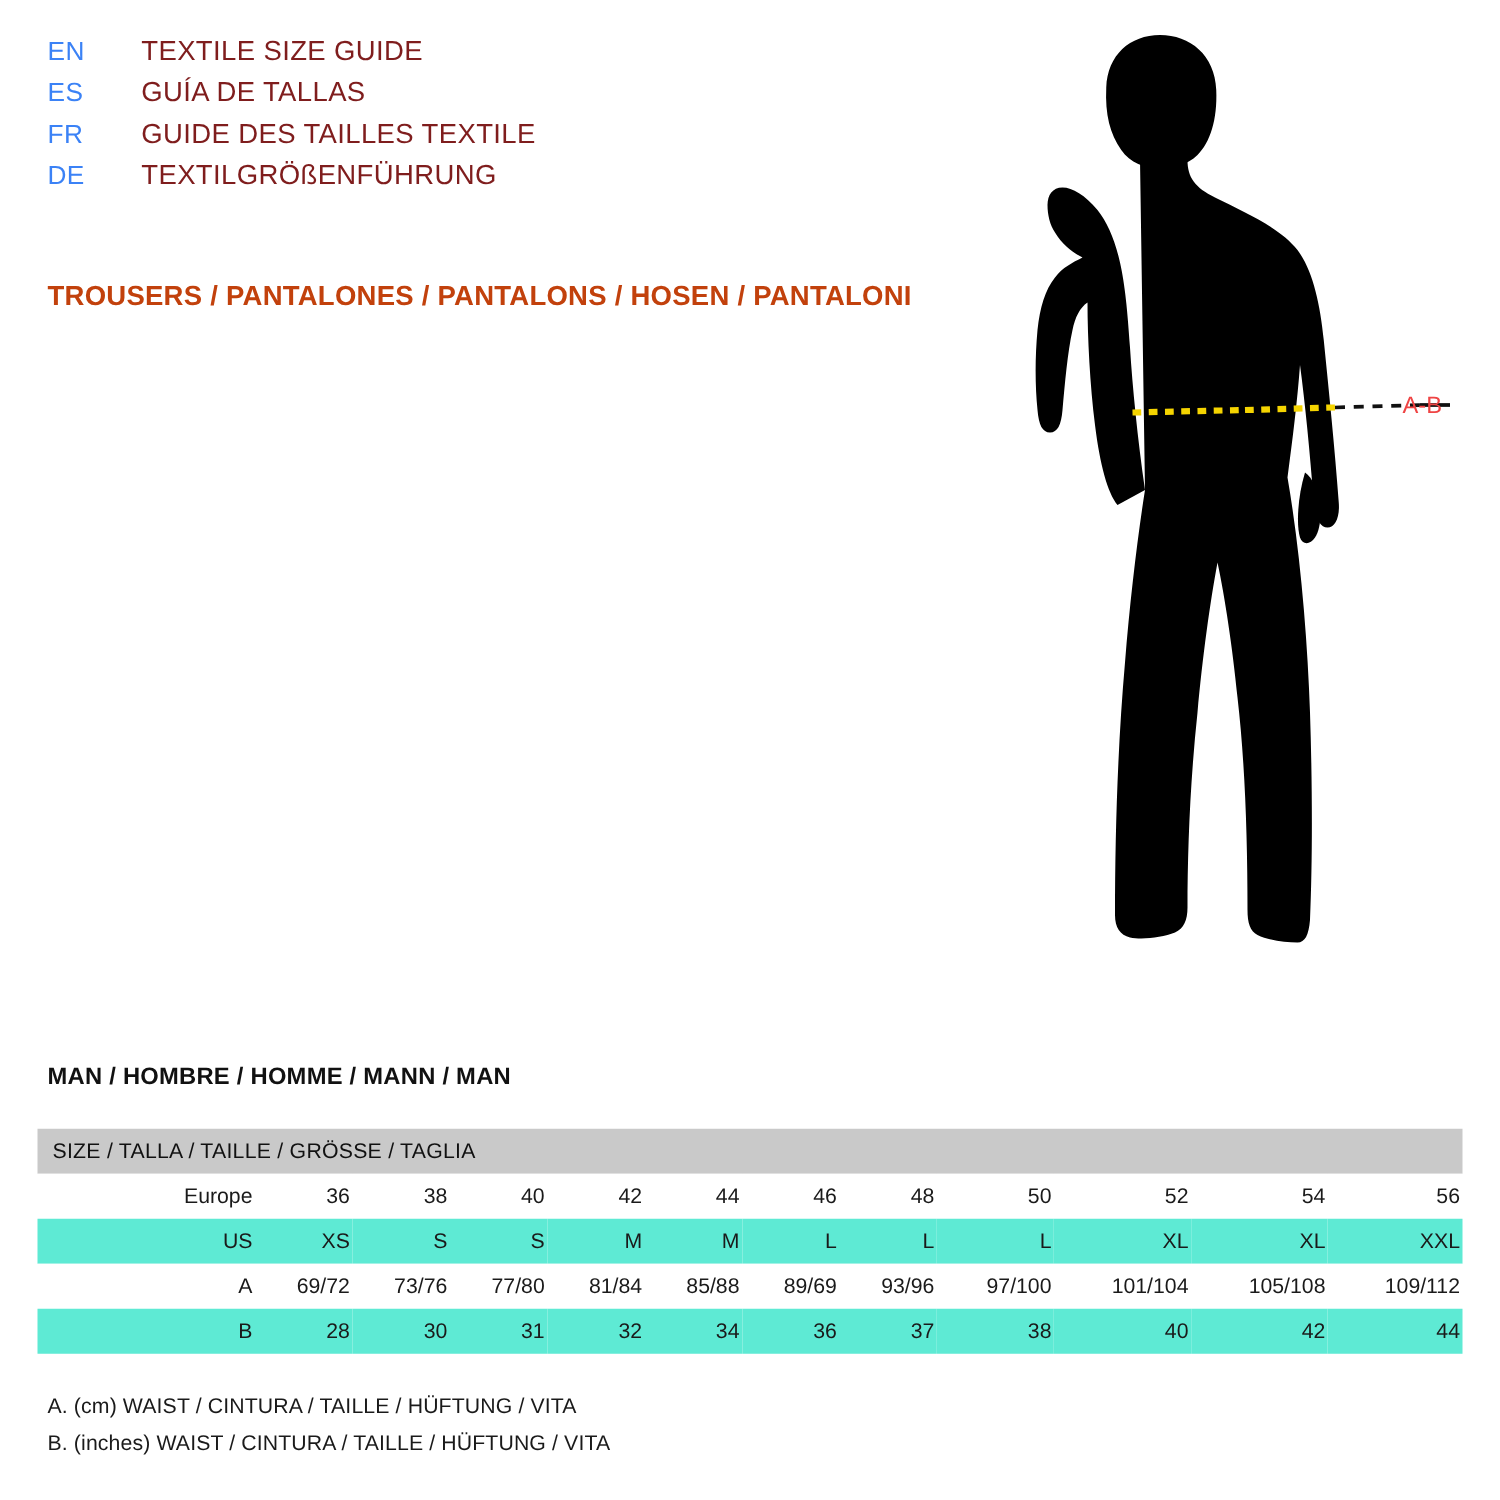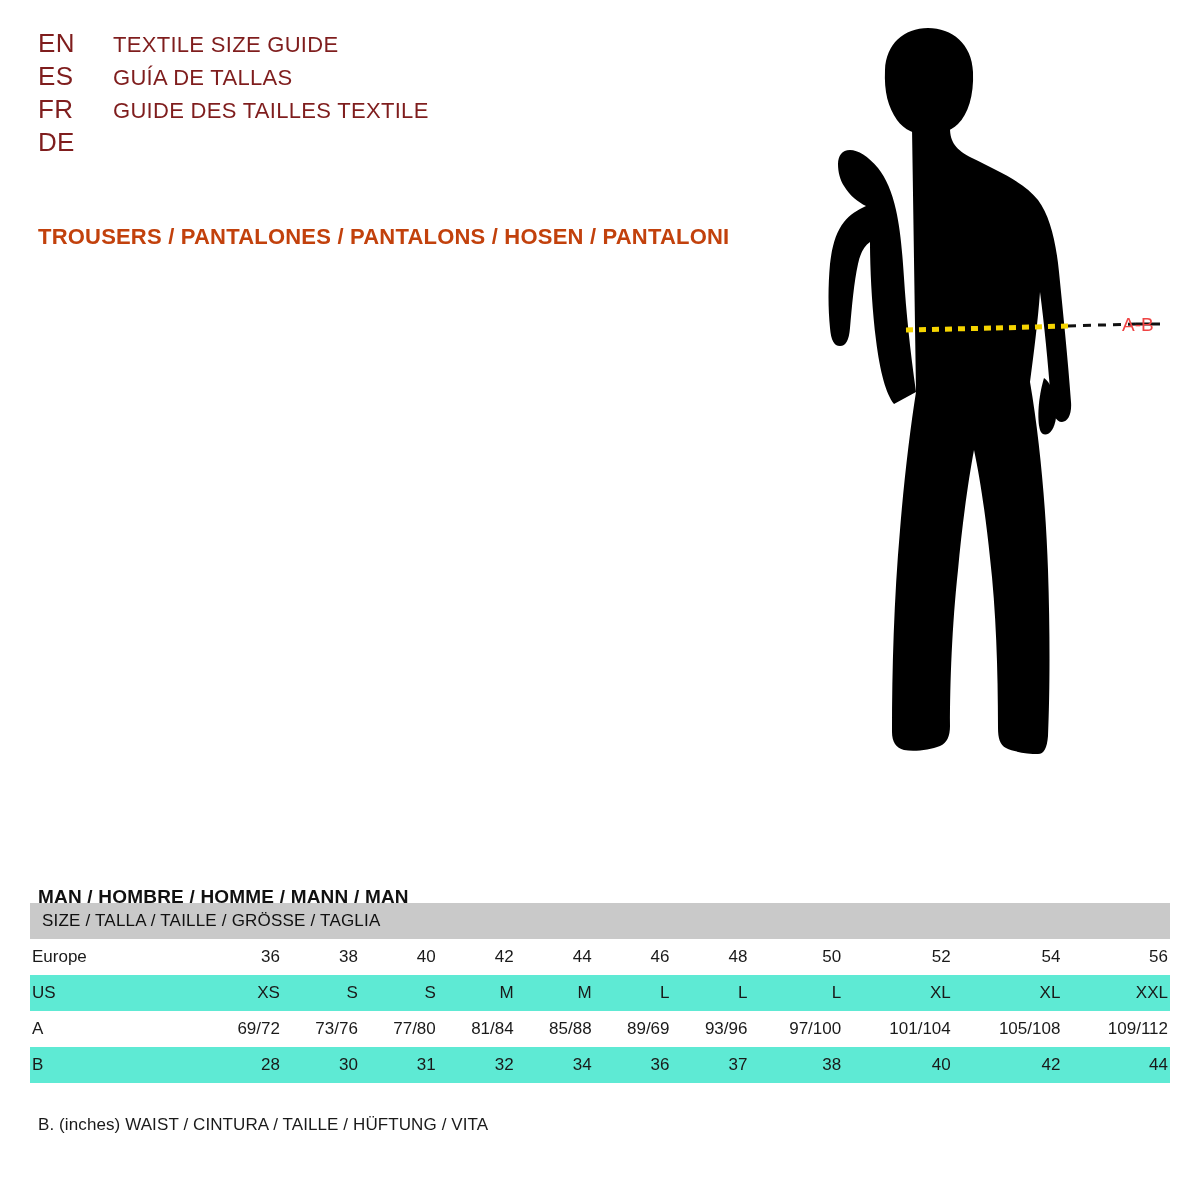--- a/index.html
+++ b/index.html
@@ -28,23 +28,23 @@
     top: 28px;
     width: 760px;
   }
   .lang-row {
     display: flex;
     align-items: baseline;
     height: 33px;
   }
   .lang-code {
     width: 75px;
-    font-size: 26px;
+    font-size: 21px;
     letter-spacing: 0.3px;
-    color: #7f1d1d;
+    color: #3b82f6;
   }
   .lang-text {
     font-size: 22px;
     letter-spacing: 0.3px;
     color: #7f1d1d;
   }
   .garment-title {
     position: absolute;
     left: 38px;
     top: 224px;
@@ -70,21 +70,21 @@
     left: 1122px;
     top: 314px;
     font-size: 19px;
     color: #ef4444;
   }
 
   
   .section-title {
     position: absolute;
     left: 38px;
-    top: 886px;
+    top: 851px;
     font-size: 19px;
     font-weight: bold;
     letter-spacing: 0.2px;
     color: #111111;
   }
   table.size-table {
     position: absolute;
     left: 30px;
     top: 903px;
     width: 1140px;
@@ -108,21 +108,21 @@
     color: #111111;
     letter-spacing: 0.2px;
   }
   tr.band-light {
     background: #5eead4;
   }
   tr.band-white {
     background: #ffffff;
   }
   td.rowlabel {
-    text-align: left;
+    text-align: right;
     padding-left: 12px;
     width: 170px;
   }
   td.val {
     text-align: right;
   }
 
   .footnotes {
     position: absolute;
     left: 38px;
@@ -148,20 +148,21 @@
     <div class="lang-row">
       <span class="lang-code">ES</span>
       <span class="lang-text">GUÍA DE TALLAS</span>
     </div>
     <div class="lang-row">
       <span class="lang-code">FR</span>
       <span class="lang-text">GUIDE DES TAILLES TEXTILE</span>
     </div>
     <div class="lang-row">
       <span class="lang-code">DE</span>
+      <span class="lang-text">TEXTILGRÖßENFÜHRUNG</span>
     </div>
   </div>
 
   <div class="garment-title">TROUSERS / PANTALONES / PANTALONS / HOSEN / PANTALONI</div>
 
   <div class="figure-area">
     <svg width="400" height="800" viewBox="0 0 400 800">
 
       <path fill="#000000" d="M128,18 C152,18 172,34 173,62 C174,86 168,104 158,114 C150,122 138,125 128,125 C116,125 104,120 97,110 C88,97 84,82 85,60 C86,34 104,18 128,18 Z"></path>
 
@@ -240,16 +241,17 @@
         <td class="val">37</td>
         <td class="val">38</td>
         <td class="val">40</td>
         <td class="val">42</td>
         <td class="val">44</td>
       </tr>
     </tbody>
   </table>
 
   <div class="footnotes">
+    <div>A. (cm) WAIST / CINTURA / TAILLE / HÜFTUNG / VITA</div>
     <div>B. (inches) WAIST / CINTURA / TAILLE / HÜFTUNG / VITA</div>
   </div>
 
 </div>
 
 </body></html>

